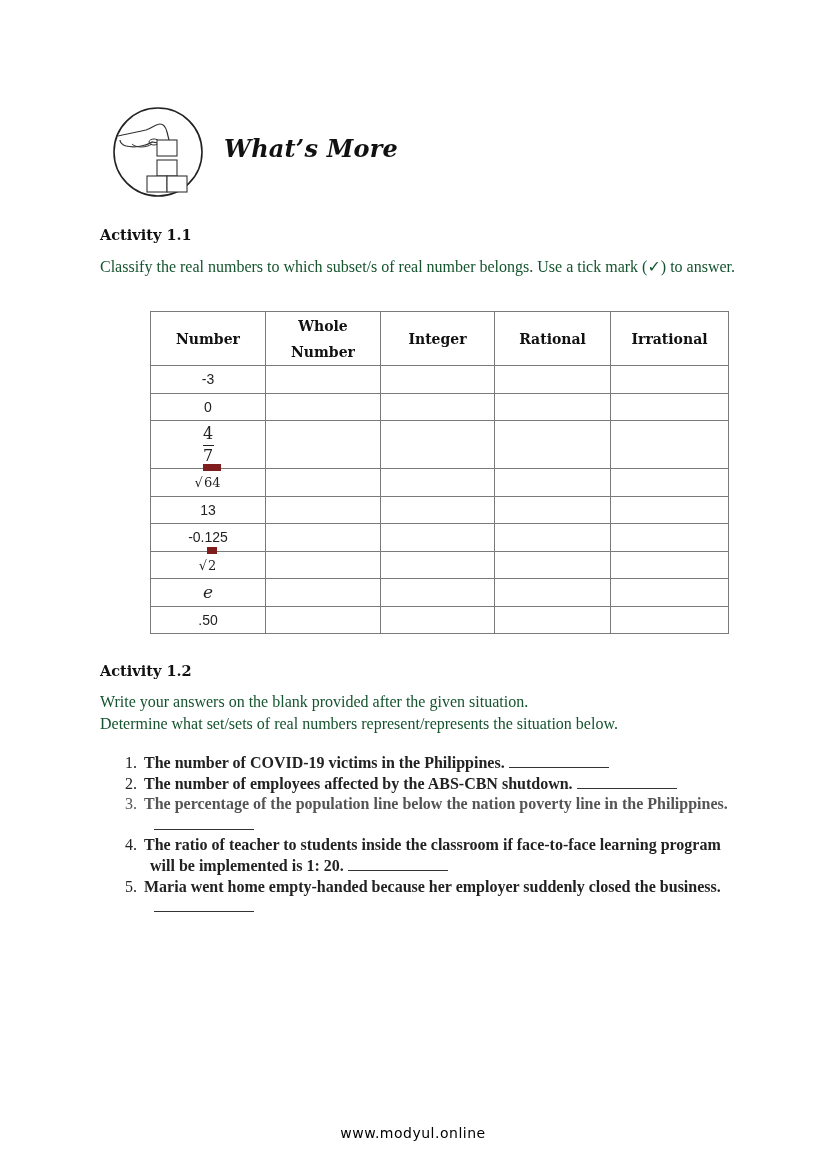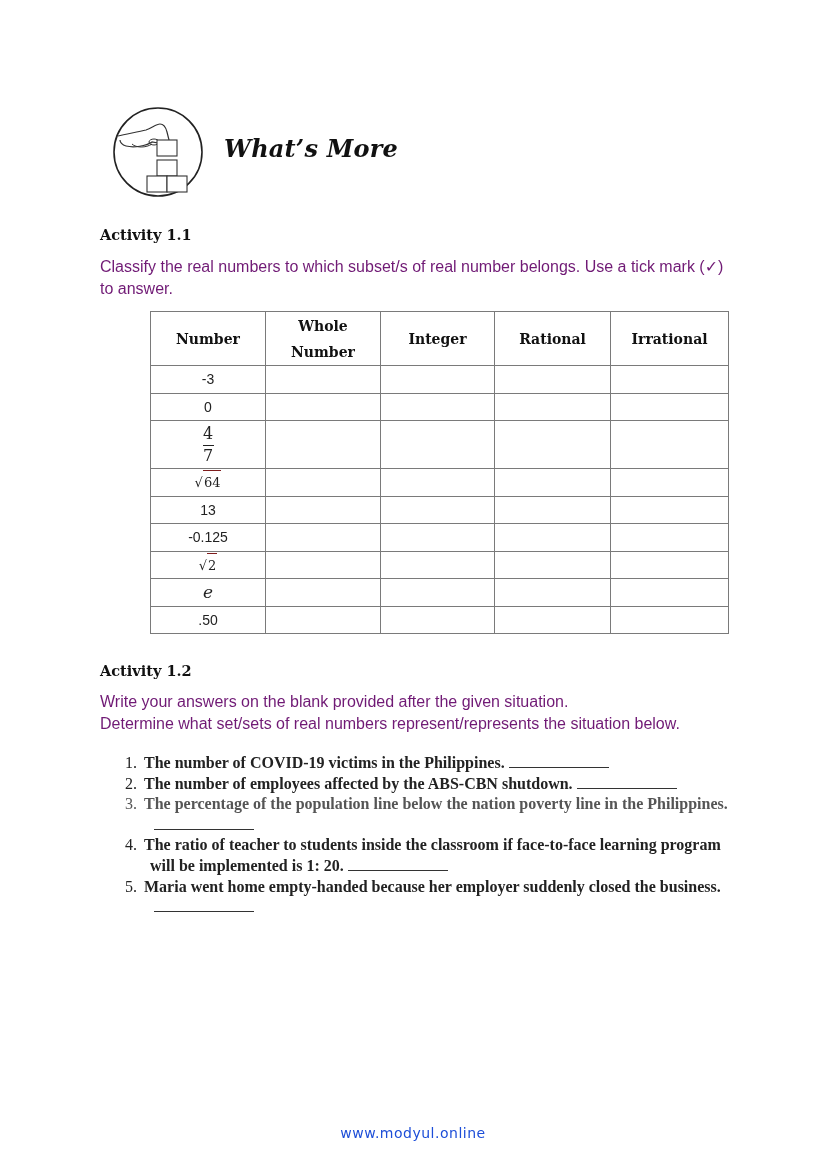--- a/index.html
+++ b/index.html
@@ -6,54 +6,54 @@
     body { width: 826px; height: 1169px; position: relative; overflow: hidden;
            font-family: "DejaVu Serif", "Liberation Serif", serif; color: #1a1a1a; }
     .page { position: absolute; left: 0; top: 0; width: 826px; height: 1169px; }
 
     .logo { position: absolute; left: 112px; top: 106px; width: 92px; height: 92px; }
     .title { position: absolute; left: 224px; top: 134px; font-size: 24px; font-weight: bold;
              font-style: italic; letter-spacing: 0.2px; color: #111; }
 
     .act-heading { position: absolute; left: 100px; font-size: 14.5px; font-weight: bold; color: #111; }
     .instr { position: absolute; left: 100px; width: 640px; font-size: 14.5px; line-height: 22px;
-             font-family: Liberation Sans, sans-serif; font-size: 16px; color: #701a75; }
+             font-family: Liberation Serif, serif; font-size: 16px; color: #14532d; }
 
     table.classify { position: absolute; left: 150px; top: 311px; border-collapse: collapse;
                      table-layout: fixed; width: 578px; }
     table.classify th, table.classify td { border: 1px solid #7a7a7a; text-align: center;
                      vertical-align: middle; padding: 0; }
     table.classify th { height: 53px; font-size: 14px; font-weight: bold; line-height: 26px; color: #111; }
     table.classify td { height: 26.5px; font-family: "Liberation Sans", "DejaVu Sans", sans-serif;
                      font-size: 14px; color: #222; }
     table.classify tr.tall td { height: 47px; }
     col.c0 { width: 115px; } col.c1 { width: 115px; } col.c2 { width: 114px; }
     col.c3 { width: 116px; } col.c4 { width: 118px; }
 
     .frac { display: inline-flex; flex-direction: column; align-items: center;
             font-family: "DejaVu Serif", serif; font-size: 16px; line-height: 18px; }
     .frac .bar { width: 11px; border-top: 1.5px solid #222; margin: 2px 0 1px; }
     .sqrt { font-family: "DejaVu Serif", serif; font-size: 13px; }
-    .sqrt .rad { border-top: 1px solid #7f1d1d; padding: 4px 1px; }
+    .sqrt .rad { border-top: 7px solid #7f1d1d; padding: 4px 1px; }
     .ital { font-family: "DejaVu Serif", serif; font-style: italic; font-size: 17px; }
 
     ol.situations { position: absolute; left: 100px; top: 753px; width: 640px; margin: 0; padding: 0;
                     list-style: none; font-family: "Liberation Serif", "DejaVu Serif", serif;
                     font-size: 16px; line-height: 20.6px; color: #222; }
     ol.situations li { padding-left: 50px; text-indent: -6px; position: relative; }
     ol.situations li .num { position: absolute; left: 25px; text-indent: 0; }
     ol.situations li .txt { display: inline; font-weight: bold; }
     ol.situations li .blank { display: inline-block; width: 100px; border-bottom: 1px solid #333;
                               margin-left: 4px; height: 12px; text-indent: 0; }
     ol.situations li.faint { color: #555; }
 
     .page-num { position: absolute; left: 0; width: 826px; top: 1100px; text-align: center;
                 font-family: "Liberation Serif", serif; font-size: 15px; color: #222; }
     .watermark { position: absolute; left: 0; width: 826px; top: 1125px; text-align: center;
-                 font-family: "DejaVu Sans", sans-serif; font-size: 14px; color: #1d4ed8; letter-spacing: 0.5px; }
+                 font-family: "DejaVu Sans", sans-serif; font-size: 14px; color: #000000; letter-spacing: 0.5px; }
   </style>
 </head>
 <body>
 
 <div class="page">
 
   <svg class="logo" viewBox="0 0 92 92">
     <circle cx="46" cy="46" r="44" fill="none" stroke="#222" stroke-width="1.6"></circle>
     <path d="M6 30 C14 28 26 26 34 24 C40 22 44 18 48 18 C52 18 54 22 55 26 L57 34 C55 38 50 38 46 37 L40 36 C34 40 22 42 14 40 C10 39 8 36 8 34" fill="none" stroke="#333" stroke-width="1.2"></path>
     <path d="M20 38 C24 42 34 42 40 38" fill="none" stroke="#333" stroke-width="1"></path>

